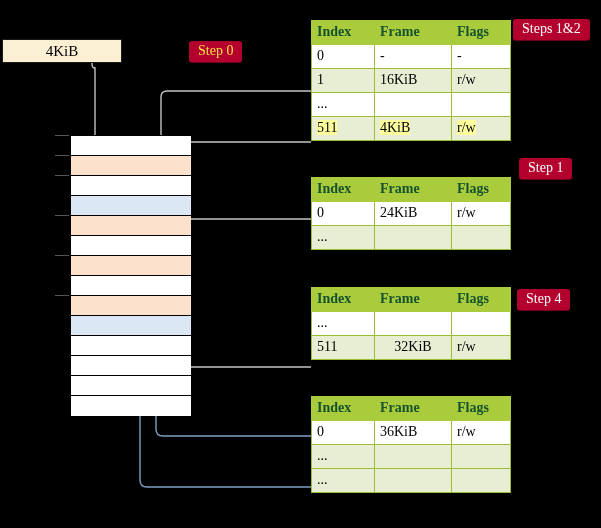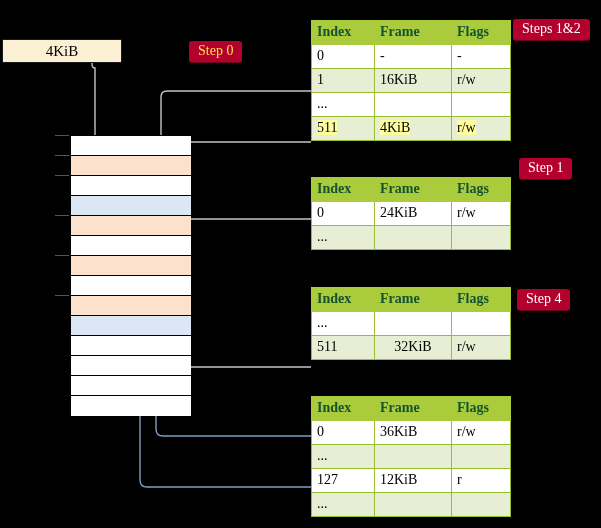--- a/index.html
+++ b/index.html
@@ -197,25 +197,20 @@
           <tr class="plain">
             <td class="c-index" style="border-color: rgb(155, 189, 50);">0</td>
             <td class="c-frame" style="border-color: rgb(155, 189, 50);">36KiB</td>
             <td class="c-flags" style="border-color: rgb(155, 189, 50);">r/w</td>
           </tr>
           <tr class="alt">
             <td class="c-index" style="border-color: rgb(155, 189, 50); background: rgb(231, 238, 211);">...</td>
             <td class="c-frame" style="border-color: rgb(155, 189, 50); background: rgb(231, 238, 211);"></td>
             <td class="c-flags" style="border-color: rgb(155, 189, 50); background: rgb(231, 238, 211);"></td>
           </tr>
-          <tr class="plain">
-            <td class="c-index" style="border-color: rgb(155, 189, 50);">127</td>
-            <td class="c-frame" style="border-color: rgb(155, 189, 50);">12KiB</td>
-            <td class="c-flags" style="border-color: rgb(155, 189, 50);">r</td>
-          </tr>
           <tr class="alt">
             <td class="c-index" style="border-color: rgb(155, 189, 50); background: rgb(231, 238, 211);">...</td>
             <td class="c-frame" style="border-color: rgb(155, 189, 50); background: rgb(231, 238, 211);"></td>
             <td class="c-flags" style="border-color: rgb(155, 189, 50); background: rgb(231, 238, 211);"></td>
           </tr>
         </tbody>
       </table>
     </div>
 
   <div id="badges-host">

